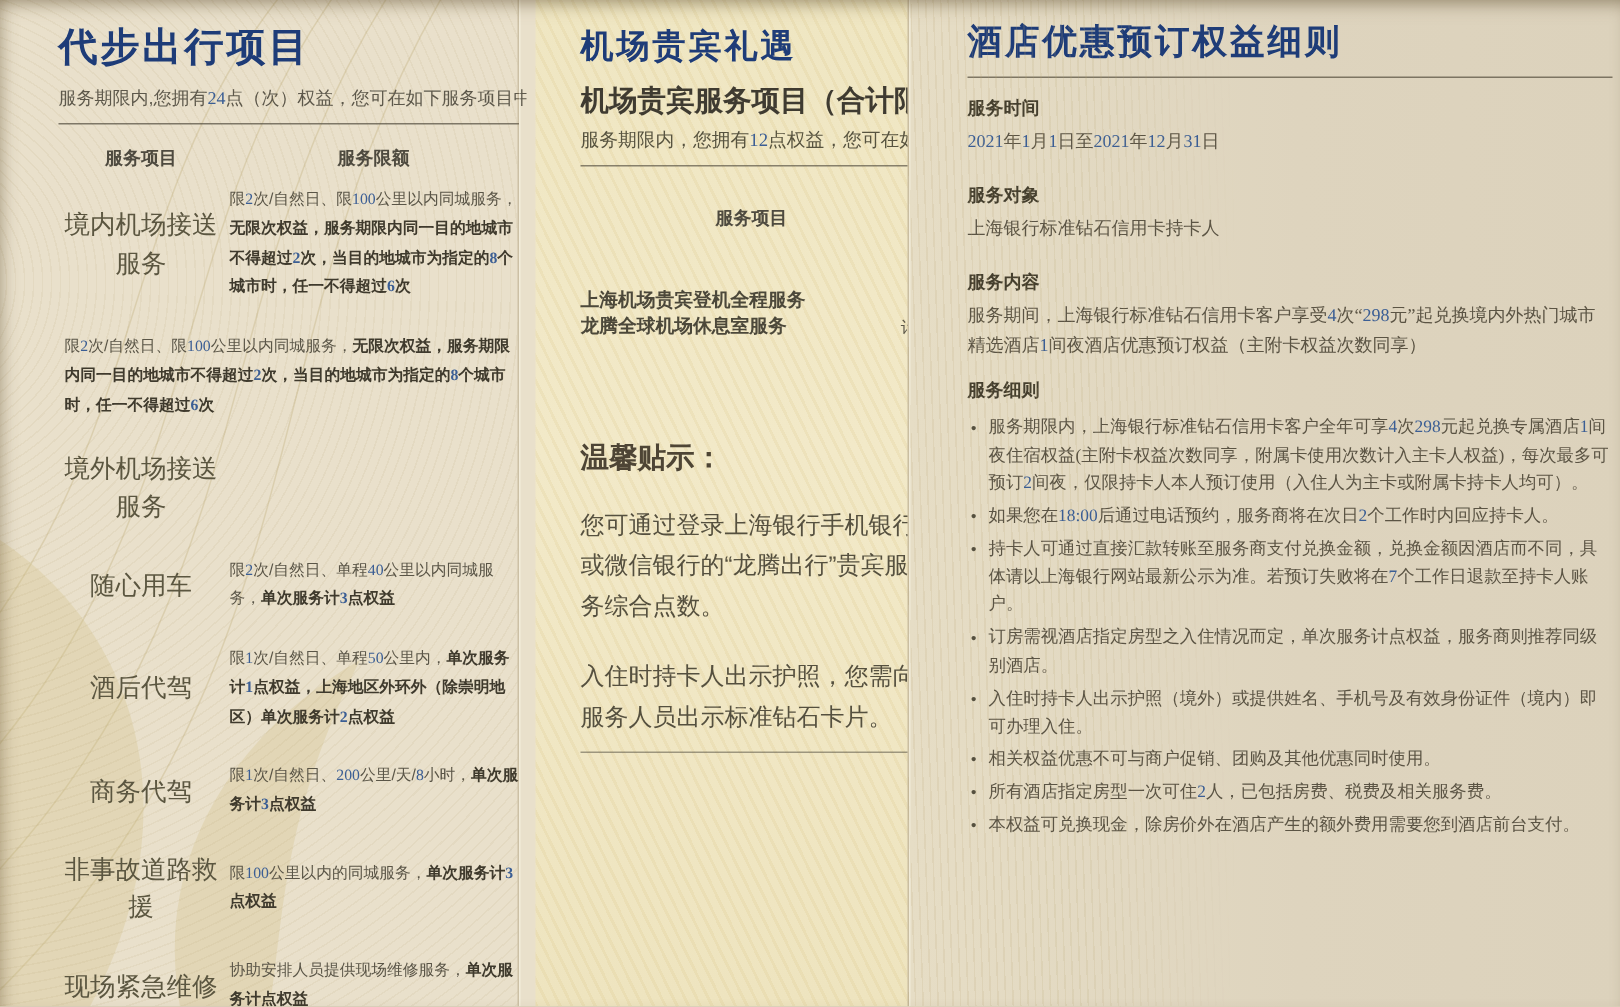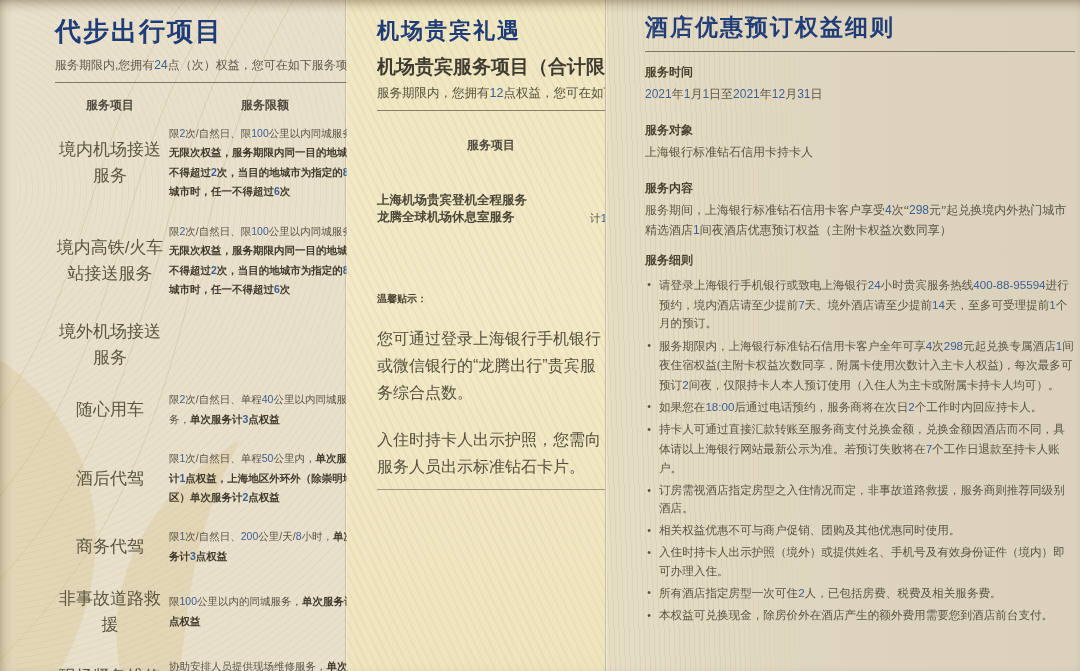--- a/index.html
+++ b/index.html
@@ -12,52 +12,52 @@
   .page::before{
     content:"";position:absolute;inset:0;z-index:9;pointer-events:none;
     box-shadow:inset 0 9px 12px -7px rgba(96,80,50,.55), inset 9px 0 12px -8px rgba(96,80,50,.38);
   }
   .bg-decor{position:absolute;inset:0;z-index:0;}
   .seam{position:absolute;top:0;height:671px;width:1px;background:rgba(140,120,80,.30);z-index:3;}
   .seam-hl{position:absolute;top:0;height:671px;width:1px;background:rgba(255,252,240,.45);z-index:3;}
   .panel{position:absolute;top:0;height:671px;box-sizing:border-box;z-index:2;}
 
   
-  .panel-left{left:16px;width:345px;padding:14px 0 0 39px;
+  .panel-left{left:0;width:345px;padding:14px 0 0 39px;
     background:
       repeating-radial-gradient(circle at -18% 28%, rgba(176,156,106,.10) 0 1px, transparent 1px 6px);
   }
   .panel-left h1{margin:0;font-size:26px;letter-spacing:2px;color:#1e3c78;font-weight:bold;}
   .lp-sub{margin-top:8px;width:312px;font-size:12px;color:#5d584b;white-space:nowrap;overflow:hidden;}
   .lp-hr{margin-top:8px;width:307px;border:none;border-top:1px solid rgba(90,84,70,.75);}
   .ltable{width:310px;margin-top:14px;}
   .lthead{display:flex;font-size:12px;font-weight:bold;color:#4e4a3f;}
   .lthead .c1{width:110px;text-align:center;}
   .lthead .c2{flex:1;text-align:center;}
   .lrow{display:flex;align-items:center;padding:10px 0;}
   .svc{width:110px;text-align:center;font-size:17px;color:#5b5640;line-height:1.5;}
   .lim{flex:1;font-size:10.5px;line-height:1.85;color:#5a5547;padding-left:4px;}
   .lim b{color:#3f3a2d;}
 
   
-  .panel-mid{left:347px;width:260px;padding:16px 18px 0 30px;
+  .panel-mid{left:357px;width:260px;padding:16px 18px 0 30px;
     background:
       repeating-linear-gradient(64deg, rgba(213,188,118,.16) 0 2px, transparent 2px 7px),
       linear-gradient(180deg,#efe6c2 0%,#f2e9c8 45%,#eee4bf 100%);
   }
   .panel-mid h1{margin:0;font-size:22px;letter-spacing:2px;color:#1e3c78;font-weight:bold;}
   .mp-sub{margin-top:8px;width:228px;font-size:19px;font-weight:bold;color:#3f3b31;white-space:nowrap;overflow:hidden;}
   .mp-desc{margin-top:5px;width:228px;font-size:12.5px;color:#57533f;white-space:nowrap;overflow:hidden;}
   .mp-hr{margin-top:8px;width:228px;border:none;border-top:1px solid rgba(90,84,70,.7);}
   .mp-thead{margin-top:26px;width:228px;text-align:center;font-size:12px;font-weight:bold;color:#4e4a3f;}
   .mp-row1{margin-top:38px;font-size:12.5px;font-weight:bold;color:#4c483a;}
   .mp-row2{width:244px;display:flex;justify-content:space-between;align-items:flex-end;font-size:12.5px;font-weight:bold;color:#4c483a;overflow:hidden;}
   .mp-note{font-size:11px;font-weight:normal;color:#5a5547;white-space:nowrap;}
   .mp-tips{margin-top:66px;width:230px;}
-  .mp-tips-title{font-size:10px;font-weight:bold;color:#4e4535;}
+  .mp-tips-title{font-size:19px;font-weight:bold;color:#4e4535;}
   .mp-tip{margin-top:19px;font-size:16px;line-height:1.7;color:#55503f;}
   .mp-hr2{margin-top:9px;width:230px;border:none;border-top:1px solid rgba(90,84,70,.55);}
 
   
   .panel-right{left:605px;width:475px;padding:12px 5px 0 40px;
     background:linear-gradient(90deg,#e6ddc5 0%,#ded4be 55%,#dcd2bc 100%);
   }
   .panel-right::before{
     content:"";position:absolute;left:0;top:0;width:46%;height:100%;pointer-events:none;
     background:repeating-linear-gradient(88deg, rgba(186,166,116,.16) 0 1px, transparent 1px 5px);
@@ -71,21 +71,21 @@
   .rp-sec1{margin-top:12px;}
   .rp-sec{margin-top:18px;}
   .rp-rules-label{margin-top:12px;}
   .rp-rules{list-style:none;margin:7px 0 0 0;padding:0;width:430px;}
   .rp-rules li{
     position:relative;padding-left:14px;margin-bottom:3px;
     font-family:"Liberation Serif",serif;font-size:11.6px;line-height:1.62;color:#5b5444;
   }
   .rp-rules li::before{content:"\2022";position:absolute;left:2px;top:0;color:#55503f;font-size:12px;}
 
-  .num{color:#3b5e94;font-family:Liberation Sans, sans-serif;}
+  .num{color:#3b5e94;font-family:Liberation Serif, serif;}
 </style>
 </head>
 <body>
 
 <div class="page">
 
   <svg class="bg-decor" width="1080" height="671" viewBox="0 0 1080 671">
     <g fill="none" stroke="rgba(186,164,108,0.30)" stroke-width="1">
       <path d="M-60,480 C120,300 60,120 220,-40"></path>
       <path d="M-40,540 C160,340 90,140 260,-50"></path>
@@ -113,21 +113,20 @@
       <div class="lthead">
         <span class="c1">服务项目</span>
         <span class="c2">服务限额</span>
       </div>
 
       <div class="lrow">
         <div class="svc">境内机场接送服务</div>
         <div class="lim numify"><span>限<span class="num">2</span>次/自然日、限<span class="num">100</span>公里以内同城服务，</span><b>无限次权益，服务期限内同一目的地城市不得超过<span class="num">2</span>次，当目的地城市为指定的<span class="num">8</span>个城市时，任一不得超过<span class="num">6</span>次</b></div>
       </div>
       <div class="lrow">
-        <div class="svc">境内高铁/火车站接送服务</div>
         <div class="lim numify"><span>限<span class="num">2</span>次/自然日、限<span class="num">100</span>公里以内同城服务，</span><b>无限次权益，服务期限内同一目的地城市不得超过<span class="num">2</span>次，当目的地城市为指定的<span class="num">8</span>个城市时，任一不得超过<span class="num">6</span>次</b></div>
       </div>
       <div class="lrow">
         <div class="svc">境外机场接送服务</div>
       </div>
       <div class="lrow">
         <div class="svc">随心用车</div>
         <div class="lim numify"><span>限<span class="num">2</span>次/自然日、单程<span class="num">40</span>公里以内同城服务，</span><b>单次服务计<span class="num">3</span>点权益</b></div>
       </div>
       <div class="lrow">
@@ -183,27 +182,26 @@
       <div class="rp-text numify">上海银行标准钻石信用卡持卡人</div>
     </div>
 
     <div class="rp-sec">
       <div class="rp-label">服务内容</div>
       <div class="rp-text numify">服务期间，上海银行标准钻石信用卡客户享受<span class="num">4</span>次“<span class="num">298</span>元”起兑换境内外热门城市精选酒店<span class="num">1</span>间夜酒店优惠预订权益（主附卡权益次数同享）</div>
     </div>
 
     <div class="rp-label rp-rules-label">服务细则</div>
     <ul class="rp-rules numify">
-      <li>请登录上海银行手机银行或致电上海银行<span class="num">24</span>小时贵宾服务热线<span class="num">400-88-95594</span>进行预约，境内酒店请至少提前<span class="num">7</span>天、境外酒店请至少提前<span class="num">14</span>天，至多可受理提前<span class="num">1</span>个月的预订。</li>
       <li>服务期限内，上海银行标准钻石信用卡客户全年可享<span class="num">4</span>次<span class="num">298</span>元起兑换专属酒店<span class="num">1</span>间夜住宿权益(主附卡权益次数同享，附属卡使用次数计入主卡人权益)，每次最多可预订<span class="num">2</span>间夜，仅限持卡人本人预订使用（入住人为主卡或附属卡持卡人均可）。</li>
       <li>如果您在<span class="num">18:00</span>后通过电话预约，服务商将在次日<span class="num">2</span>个工作时内回应持卡人。</li>
       <li>持卡人可通过直接汇款转账至服务商支付兑换金额，兑换金额因酒店而不同，具体请以上海银行网站最新公示为准。若预订失败将在<span class="num">7</span>个工作日退款至持卡人账户。</li>
-      <li>订房需视酒店指定房型之入住情况而定，非事故道路救援，服务商则推荐同级别酒店。</li>
+      <li>订房需视酒店指定房型之入住情况而定，单次服务计点权益，服务商则推荐同级别酒店。</li>
+      <li>入住时持卡人出示护照（境外）或提供姓名、手机号及有效身份证件（境内）即可办理入住。</li>
       <li>相关权益优惠不可与商户促销、团购及其他优惠同时使用。</li>
-      <li>入住时持卡人出示护照（境外）或提供姓名、手机号及有效身份证件（境内）即可办理入住。</li>
       <li>所有酒店指定房型一次可住<span class="num">2</span>人，已包括房费、税费及相关服务费。</li>
       <li>本权益可兑换现金，除房价外在酒店产生的额外费用需要您到酒店前台支付。</li>
 
     </ul>
   </section>
 
   <div class="seam" style="left:345px"></div>
   <div class="seam-hl" style="left:346px"></div>
   <div class="seam" style="left:605px"></div>
   <div class="seam-hl" style="left:606px"></div>

